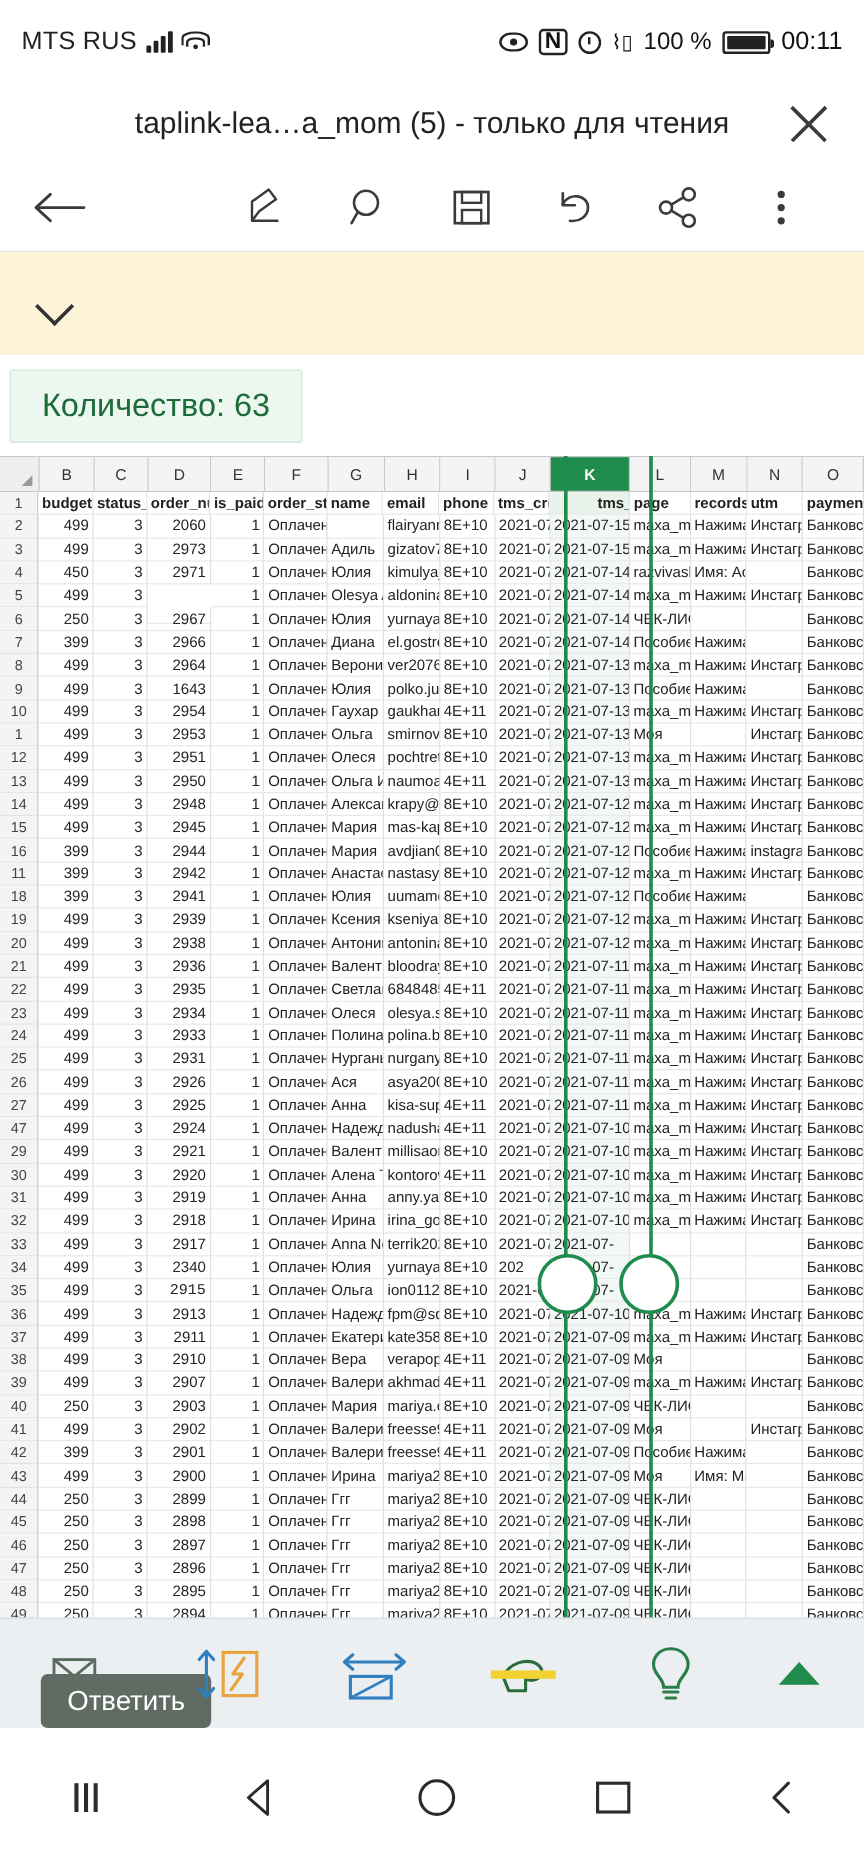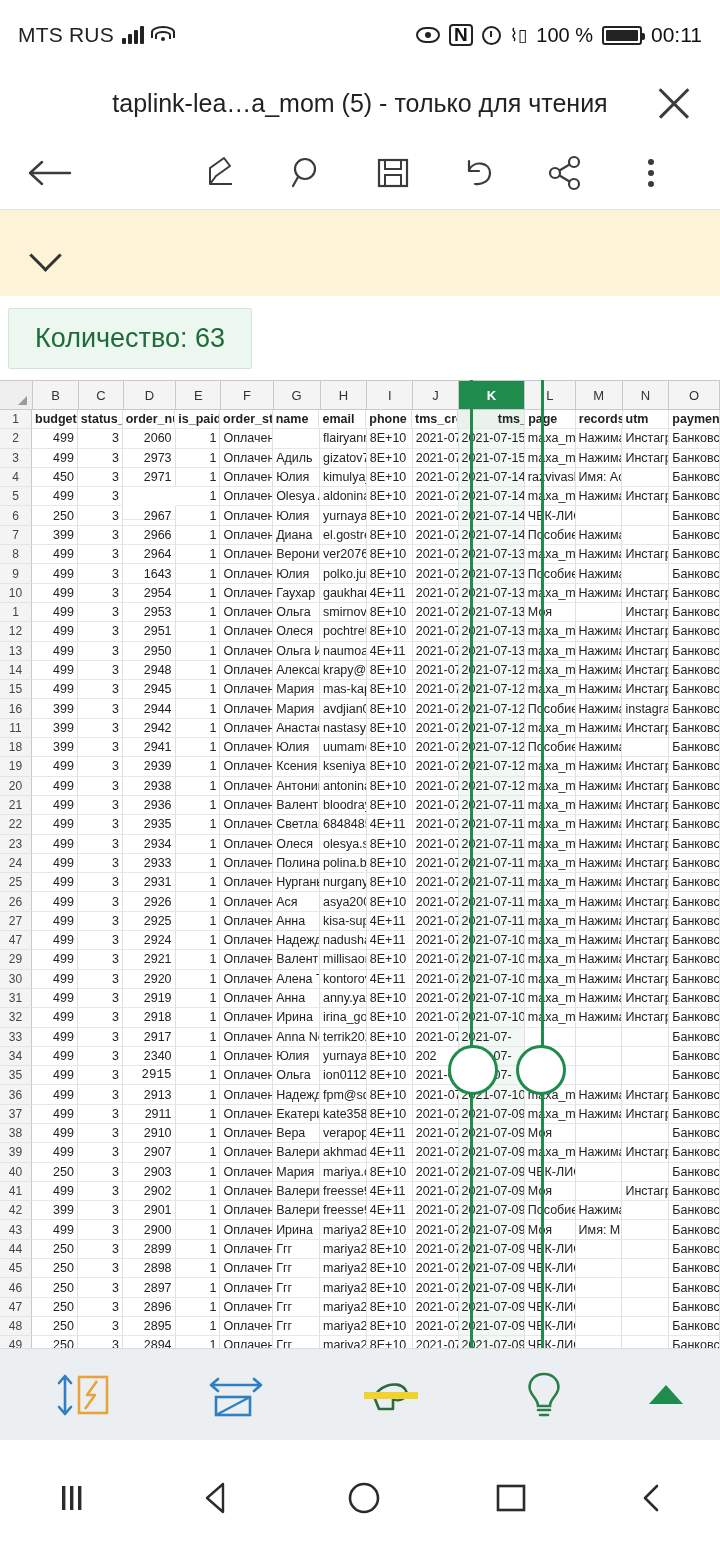--- a/index.html
+++ b/index.html
@@ -1285,20 +1285,27 @@
         <div class="cell" style="width: 52px;">Банковск</div>
       </div>
     </div>
   <div class="selband" id="selband" style="left: 470px; width: 68px; top: 0px; height: 1321.1px;"></div>
   <div class="handle" id="handle-left" style="left: 448px; top: 664.9px;"></div>
   <div class="handle" id="handle-right" style="left: 516px; top: 664.9px;"></div>
 </div>
 
 <div class="bottombar">
   <div class="bb-item">
+    <svg width="56" height="44" viewBox="0 0 56 44">
+        <rect x="4" y="10" width="34" height="24" stroke="#5a6b60" stroke-width="2.4" fill="none"></rect>
+        <path d="M4 10 L21 24 L38 10" stroke="#5a6b60" stroke-width="2.4" fill="none"></path>
+      </svg>
+    <div class="reply-pill">Ответить</div>
+  </div>
+  <div class="bb-item">
     <svg width="64" height="48" viewBox="0 0 64 48">
       <path d="M12 6 L12 42 M6 12 L12 5 L18 12 M6 36 L12 43 L18 36" stroke="#2f7fc1" stroke-width="2.6" fill="none" stroke-linecap="round" stroke-linejoin="round"></path>
       <rect x="26" y="6" width="28" height="36" stroke="#e8a33d" stroke-width="2.6" fill="none"></rect>
       <path d="M44 10 L34 24 L42 24 L32 38" stroke="#e8a33d" stroke-width="2.6" fill="none" stroke-linejoin="round"></path>
     </svg>
   </div>
   <div class="bb-item">
     <svg width="64" height="48" viewBox="0 0 64 48">
       <path d="M6 14 L54 14 M12 8 L5 14 L12 20 M48 8 L55 14 L48 20" stroke="#2f7fc1" stroke-width="2.6" fill="none" stroke-linecap="round" stroke-linejoin="round"></path>
       <rect x="10" y="26" width="34" height="18" stroke="#2f7fc1" stroke-width="2.6" fill="none"></rect>

